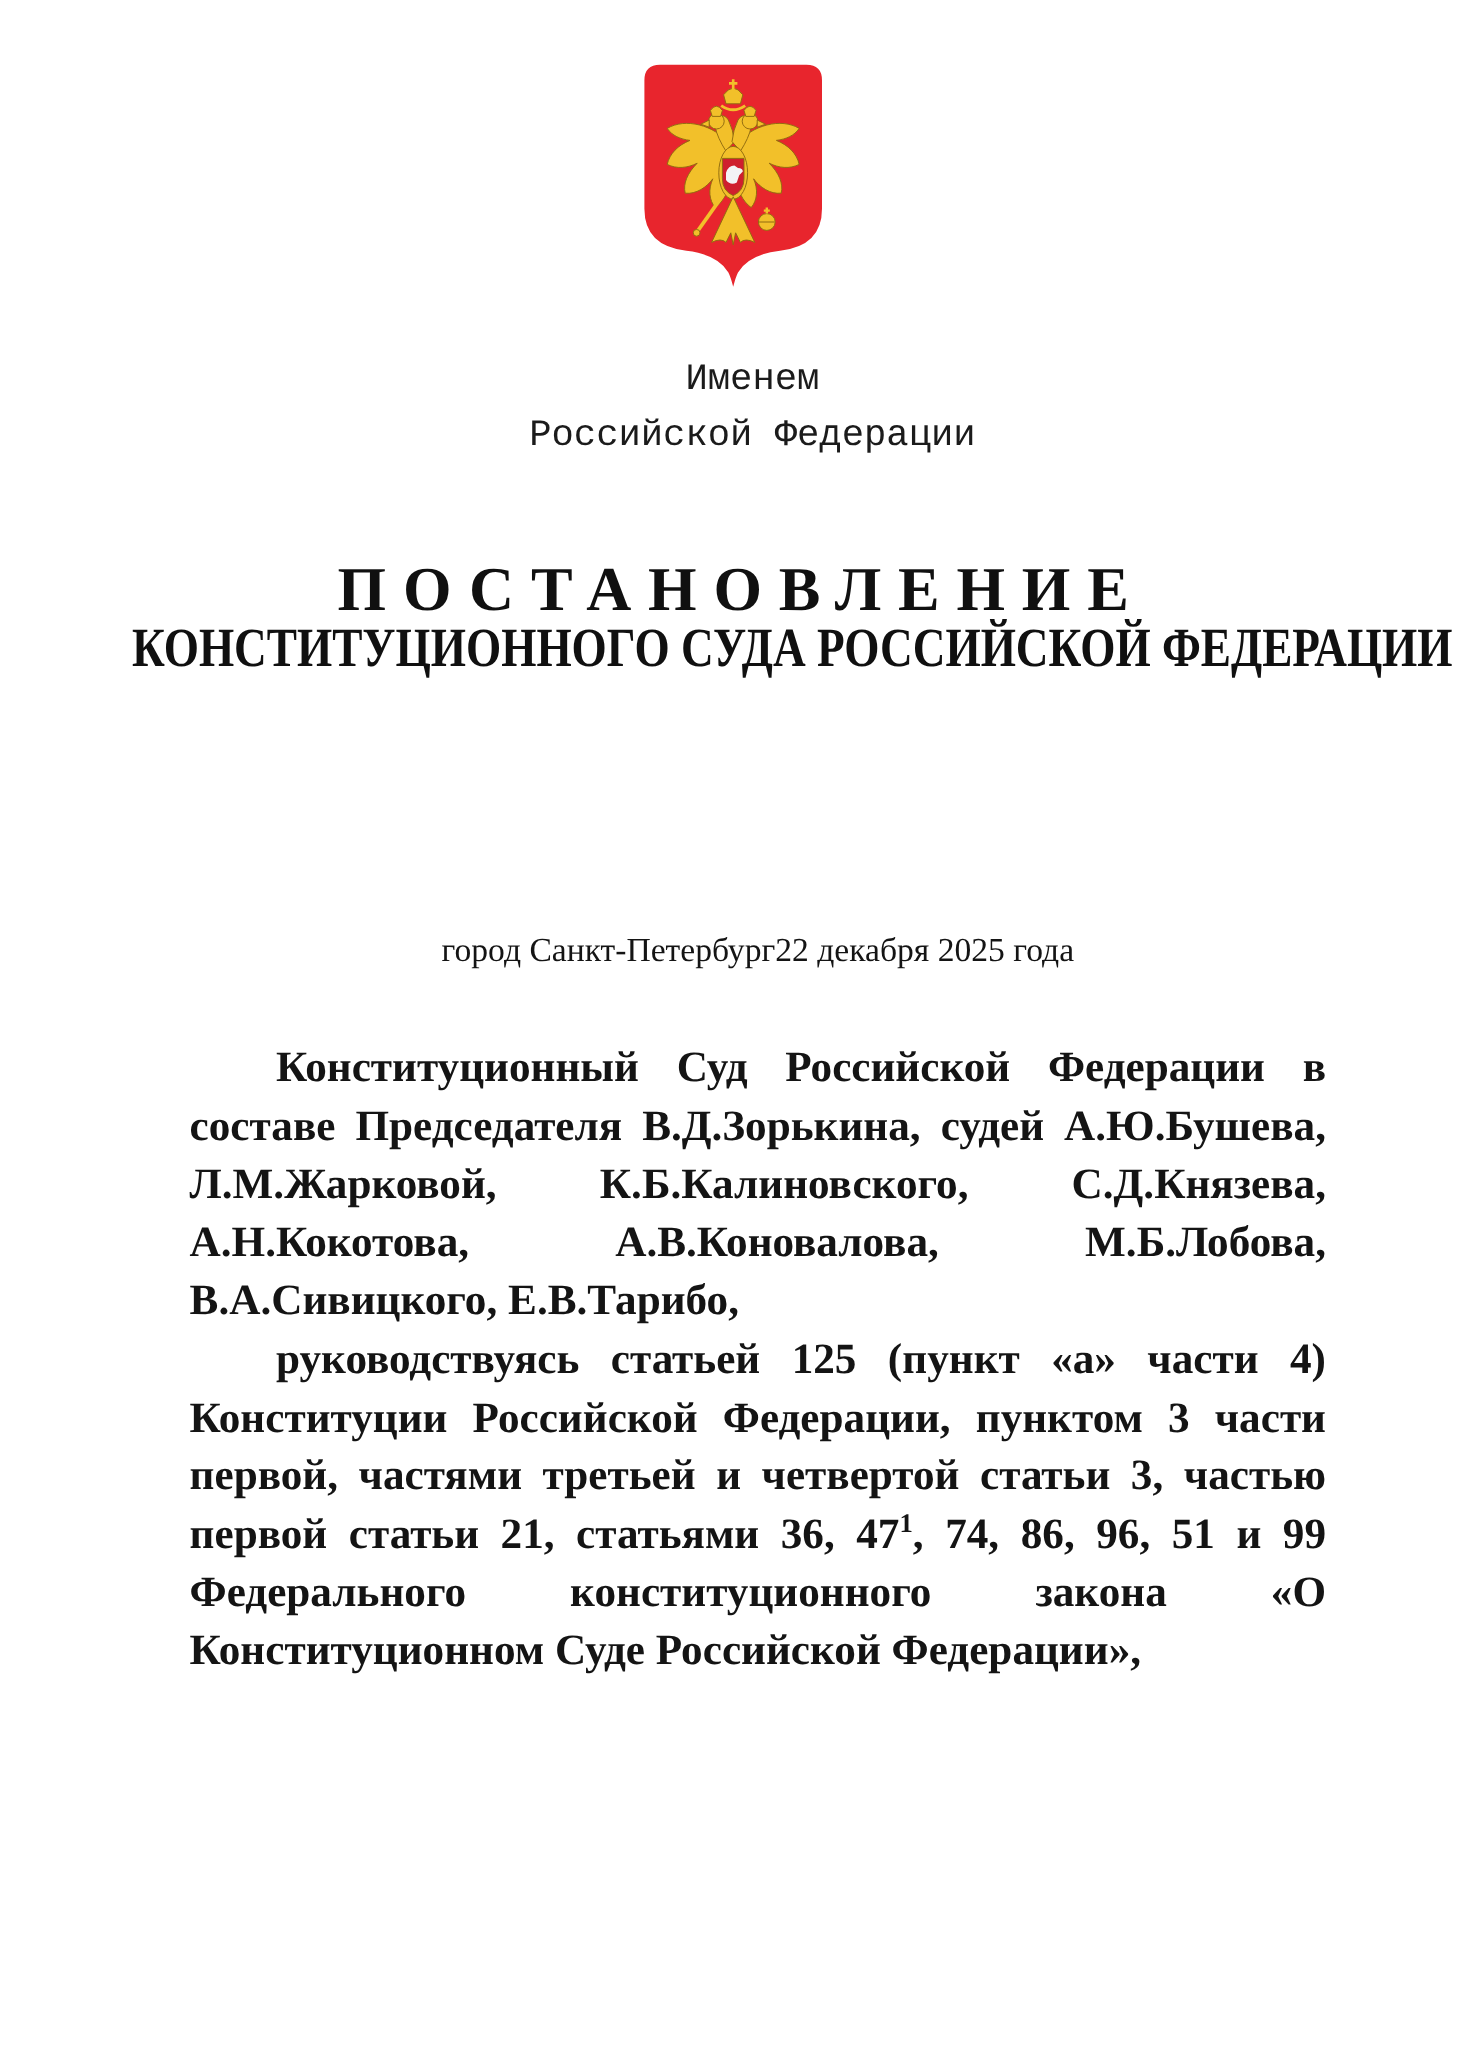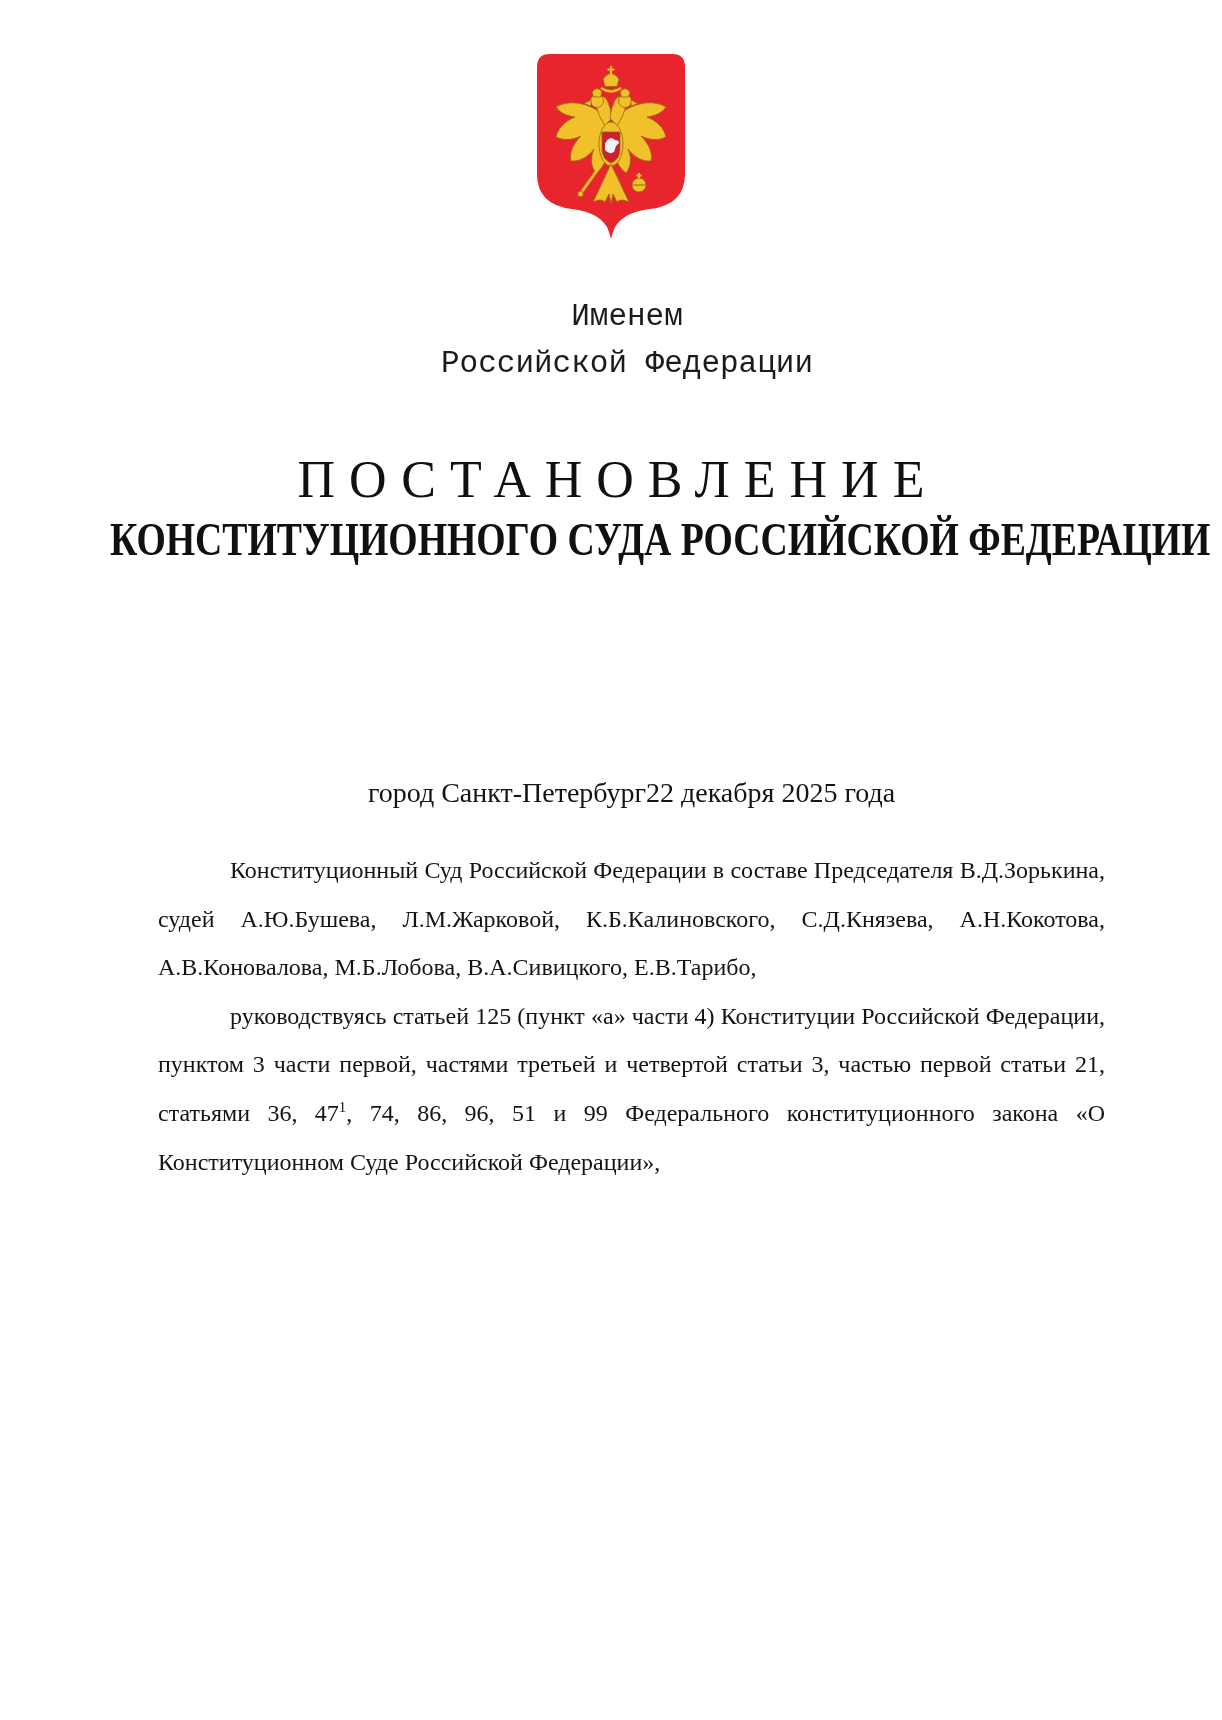--- a/index.html
+++ b/index.html
@@ -26,26 +26,26 @@
     left: 16px;
     width: 100%;
     text-align: center;
     font-family: Liberation Mono, monospace;
     font-size: 31px;
     line-height: 47px;
     color: #1b1b1b;
   }
   .title {
     position: absolute;
-    top: 452px;
+    top: 464px;
     left: 0;
     width: 100%;
     text-align: center;
     font-size: 52px;
-    font-weight: 400;
+    font-weight: 700;
     letter-spacing: 14px;
     text-indent: 14px;
     line-height: 56px;
     color: #101010;
   }
   .subtitle {
     position: absolute;
     top: 514px;
     left: 0;
     width: 100%;
@@ -72,26 +72,27 @@
     top: 776px;
     left: 158px;
     width: 947px;
     display: flex;
     justify-content: center;
     font-size: 28px;
     line-height: 34px;
   }
   .body-text {
     position: absolute;
-    top: 846px;
+    top: 865px;
     left: 158px;
     width: 947px;
-    font-size: 24px;
+    font-size: 36px;
     line-height: 48.6px;
     text-align: justify;
+    font-weight: bold;
   }
   .body-text p { margin: 0; text-indent: 72px; }
   .body-text sup {
     font-size: 0.62em;
     line-height: 0;
     vertical-align: super;
   }
 </style>
 </head>
 <body>

